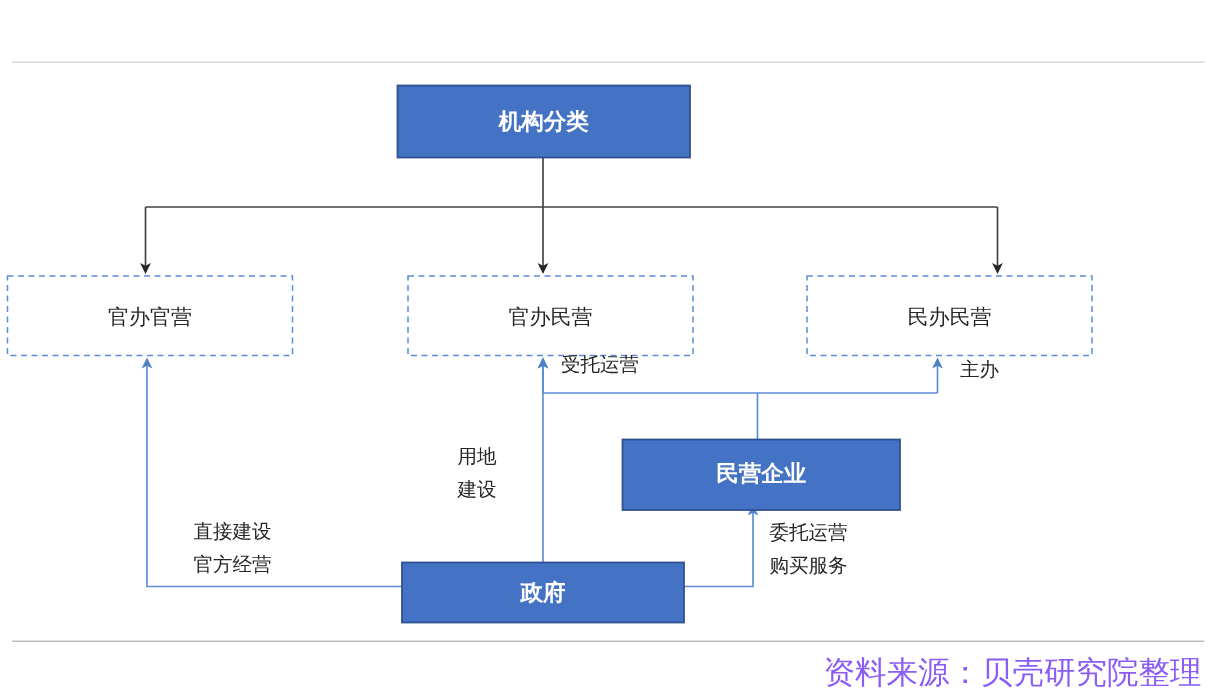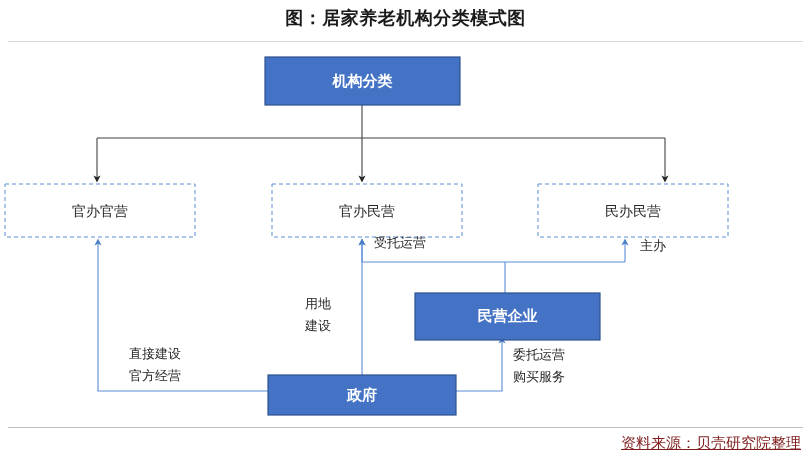--- a/index.html
+++ b/index.html
@@ -46,24 +46,23 @@
     top: 427px;
     width: 795px;
     height: 1px;
     background: #bfbfbf;
   }
   .source {
     position: absolute;
     right: 10px;
     top: 434px;
     font-family: "Liberation Serif", "DejaVu Serif", serif;
-    font-size: 15px;
-    color: #7f1d1d;
+    font-size: 21px;
+    color: #8b5cf6;
     white-space: nowrap;
-    text-decoration: underline;
   }
   svg.diagram {
     position: absolute;
     left: 0;
     top: 0;
     width: 811px;
     height: 464px;
   }
   .solid-box-rect {
     fill: #4472C4;
@@ -106,21 +105,20 @@
     stroke: #5B8DD6;
     stroke-width: 1.1;
     fill: none;
   }
 </style>
 </head>
 <body>
 
 <div id="page">
 
-  <div class="title">图：居家养老机构分类模式图</div>
   <div class="rule-top"></div>
 
   <svg class="diagram" viewBox="0 0 811 464" xmlns="http://www.w3.org/2000/svg">
     <defs>
       <marker id="arrowDark" markerWidth="9" markerHeight="9" refX="4.2" refY="4.2" orient="auto" markerUnits="userSpaceOnUse">
         <path d="M0.6,0.6 L7.8,4.2 L0.6,7.8 L2.4,4.2 Z" fill="#262626"></path>
       </marker>
       <marker id="arrowBlue" markerWidth="9" markerHeight="9" refX="4.2" refY="4.2" orient="auto" markerUnits="userSpaceOnUse">
         <path d="M0.6,0.6 L7.8,4.2 L0.6,7.8 L2.4,4.2 Z" fill="#4F81C7"></path>
       </marker>

